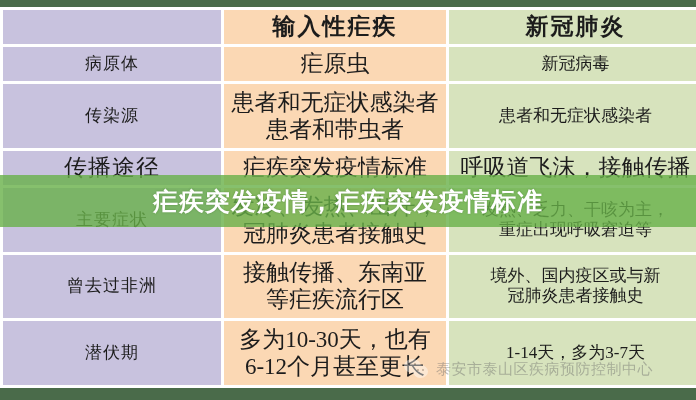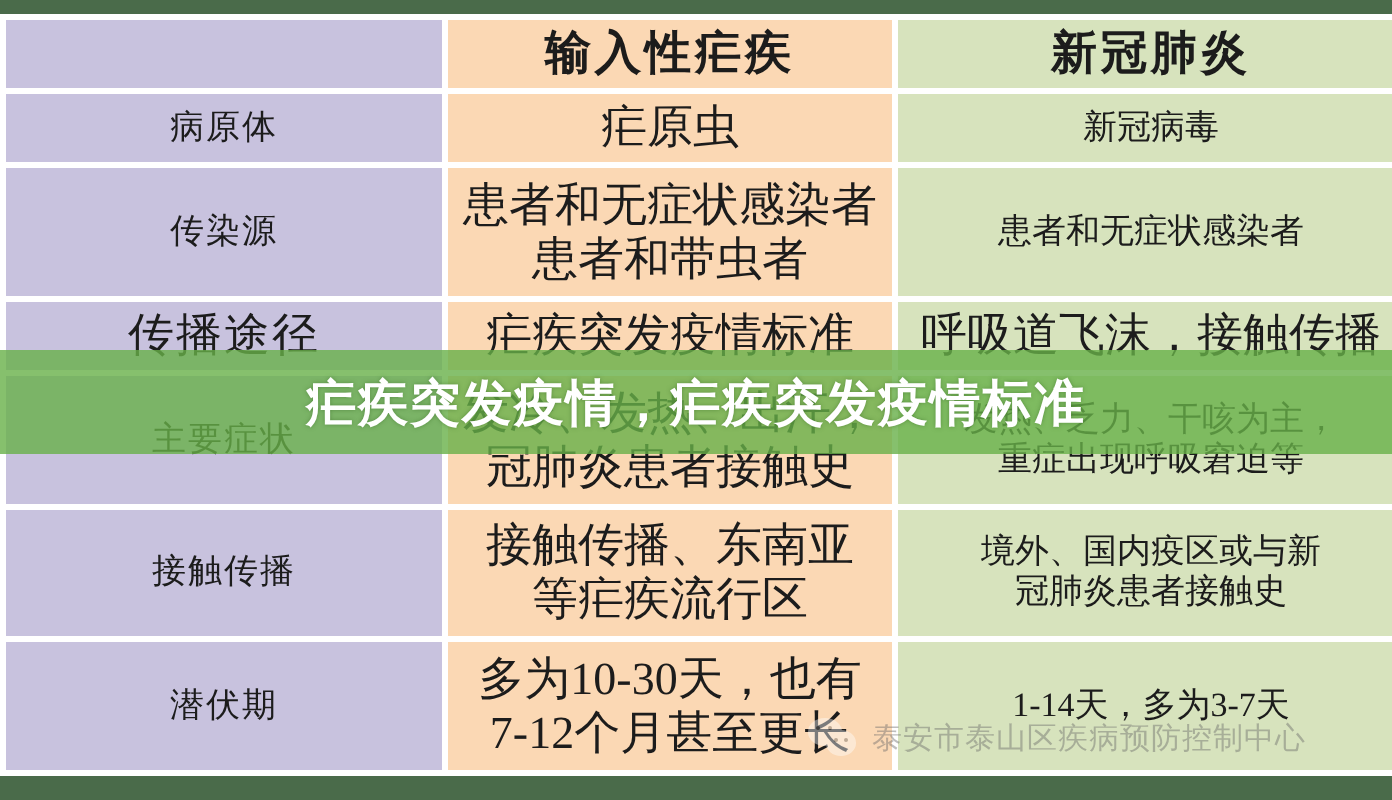--- a/index.html
+++ b/index.html
@@ -198,36 +198,36 @@
             <span class="cell-line">发冷、发热、出汗，</span>
             <span class="cell-line">冠肺炎患者接触史</span>
           </td>
           <td class="cov">
             <span class="cell-line">发热、乏力、干咳为主，</span>
             <span class="cell-line">重症出现呼吸窘迫等</span>
           </td>
         </tr>
 
         <tr class="r-epi">
-          <td class="label">接触传播</td>
+          <td class="label">曾去过非洲</td>
           <td class="mal">
             <span class="cell-line">接触传播、东南亚</span>
             <span class="cell-line">等疟疾流行区</span>
           </td>
           <td class="cov">
             <span class="cell-line">境外、国内疫区或与新</span>
             <span class="cell-line">冠肺炎患者接触史</span>
           </td>
         </tr>
 
         <tr class="r-incub">
           <td class="label">潜伏期</td>
           <td class="mal">
             <span class="cell-line">多为10-30天，也有</span>
-            <span class="cell-line">7-12个月甚至更长</span>
+            <span class="cell-line">6-12个月甚至更长</span>
           </td>
           <td class="cov">
             <span class="cell-line">1-14天，多为3-7天</span>
           </td>
         </tr>
       </tbody>
     </table>
   </div>
 
   <div class="banner"></div>

